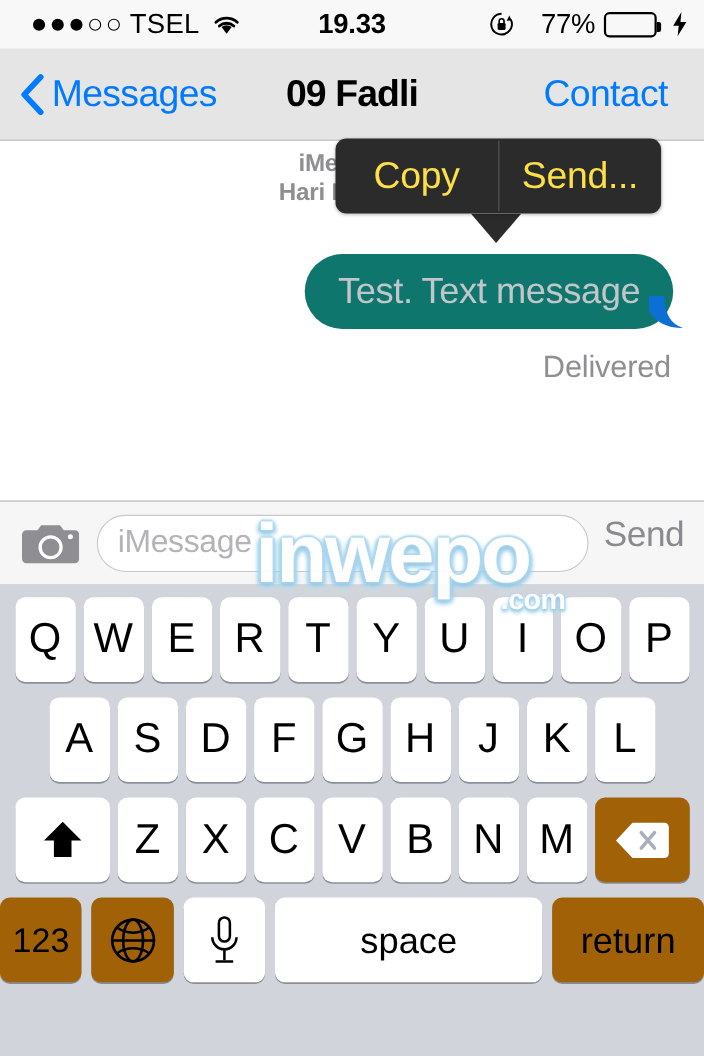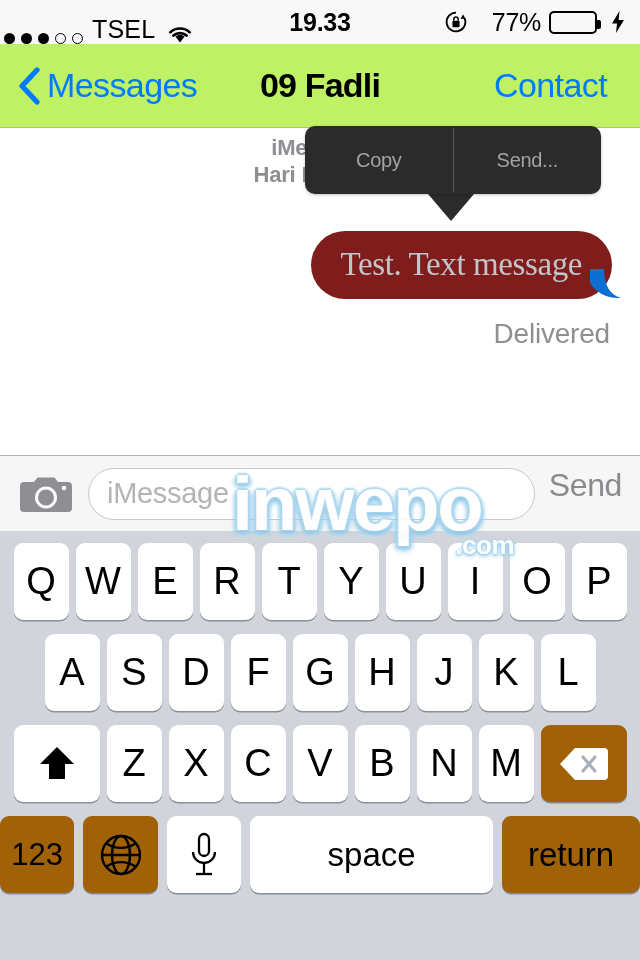--- a/index.html
+++ b/index.html
@@ -11,21 +11,21 @@
     overflow:hidden;
   }
   #app { position:relative; width:640px; height:960px; overflow:hidden; }
 
   
   .statusbar {
     position:absolute; top:0; left:0; width:640px; height:44px;
     background:#f8f8f8;
     display:flex; align-items:center;
   }
-  .sb-left { position:absolute; left:4px; top:0; height:44px; display:flex; align-items:flex-end; gap:9px; }
+  .sb-left { position:absolute; left:30px; top:0; height:44px; display:flex; align-items:center; gap:9px; }
   .dots { display:flex; align-items:center; gap:6px; }
   .dot { width:11px; height:11px; border-radius:50%; }
   .dot.on { background:#000; }
   .dot.off { background:transparent; border:1.6px solid #000; }
   .carrier { font-size:25px; color:#000; letter-spacing:0.2px; font-weight:400; }
   .wifi { width:26px; height:20px; position:relative; margin-left:3px; }
   .sb-center {
     position:absolute; left:0; width:640px; top:0; height:44px;
     display:flex; align-items:center; justify-content:center;
     font-size:25px; font-weight:700; color:#000; letter-spacing:-0.2px;
@@ -37,21 +37,21 @@
   .battery:after {
     content:""; position:absolute; right:-6px; top:7px; width:4px; height:9px;
     background:#000; border-radius:0 2px 2px 0;
   }
   .batt-fill { height:100%; background:#4cd964; border-radius:2px; }
   .bolt { width:16px; height:24px; margin-left:5px; }
 
   
   .navbar {
     position:absolute; top:44px; left:0; width:640px; height:84px;
-    background:#bef264; border-bottom:1px solid #b2b2b2;
+    background:#e5e5e5; border-bottom:1px solid #b2b2b2;
     display:flex; align-items:center;
   }
   .nav-back {
     position:absolute; left:18px; display:flex; align-items:center; gap:7px;
     color:#007aff; cursor:pointer;
   }
   .chev { width:22px; height:38px; }
   .nav-back-label { font-size:34px; color:#007aff; letter-spacing:-0.6px; }
   .nav-title {
     position:absolute; left:0; width:640px; text-align:center;
@@ -66,39 +66,39 @@
   .convo { position:absolute; top:128px; left:0; width:640px; height:327px; background:#fff; }
   .msg-meta {
     position:absolute; top:6px; left:0; width:640px;
     text-align:center; color:#8e8e93; font-size:22px; line-height:27px;
     font-weight:600; letter-spacing:-0.2px;
   }
   .msg-meta .ln2 { font-weight:700; }
 
   .bubble-row { position:absolute; top:103px; right:28px; }
   .bubble {
-    position:relative; background:#7f1d1d; border-radius:36px;
-    padding:12px 30px 14px 30px; max-width:540px;font-family:Liberation Serif, serif;
+    position:relative; background:#0f766e; border-radius:36px;
+    padding:12px 30px 14px 30px; max-width:540px;
   }
   .bubble-text { font-size:33px; color:#c2c6ca; letter-spacing:-0.4px; line-height:42px; white-space:nowrap; }
   .bubble-tail { position:absolute; right:-10px; bottom:0; width:32px; height:30px; }
   .delivered {
     position:absolute; top:190px; right:30px;
     font-size:28px; color:#8e8e93; letter-spacing:-0.2px;
   }
 
   
   .popup {
     position:absolute; top:126px; left:305px; width:296px; height:68px;
     background:#2b2b2b; border-radius:10px; display:flex; align-items:stretch;
     z-index:30; box-shadow:0 1px 3px rgba(0,0,0,.25);
   }
   .popup-item {
     flex:1; display:flex; align-items:center; justify-content:center;
-    color:#a3a3a3; font-size:20px; letter-spacing:-0.3px; cursor:pointer;
+    color:#fde047; font-size:34px; letter-spacing:-0.3px; cursor:pointer;
   }
   .popup-sep { width:1px; background:#585858; margin:2px 0; }
   .popup-tail {
     position:absolute; top:194px; left:428px; width:46px; height:28px; z-index:29;
   }
 
   
   .inputbar {
     position:absolute; top:455px; left:0; width:640px; height:76px;
     background:#f6f6f6; border-top:1px solid #b2b2b2;

